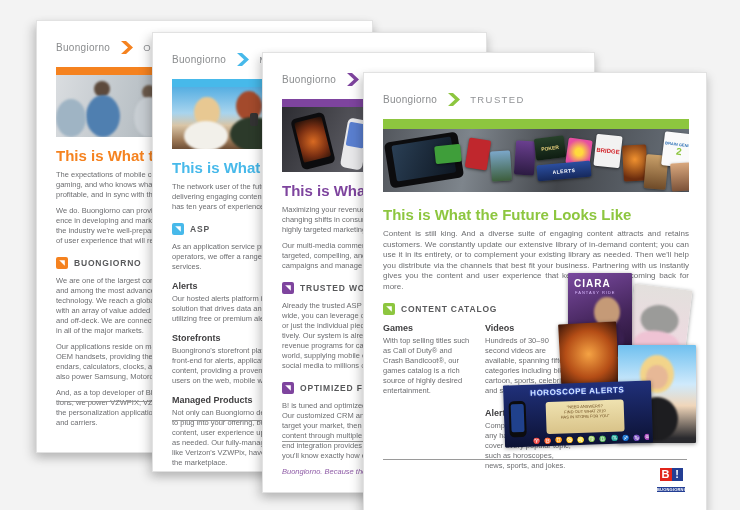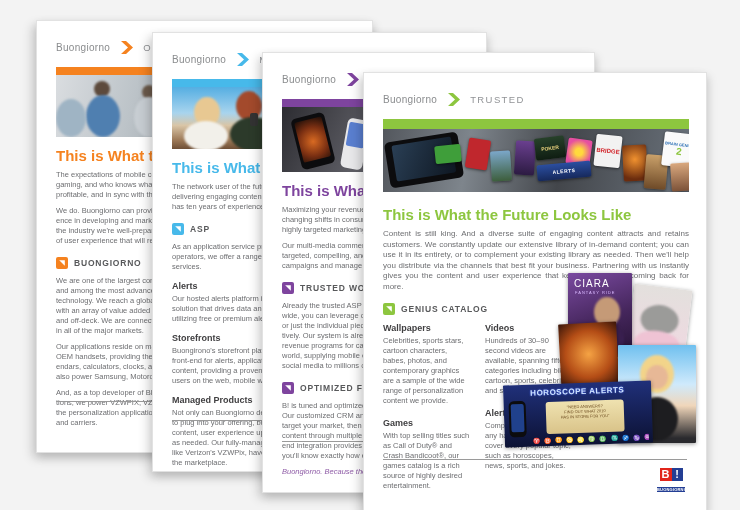--- a/index.html
+++ b/index.html
@@ -266,28 +266,24 @@
         <div class="tile" style="left:288px;top:34px;width:20px;height:28px;background:linear-gradient(#d9a87e,#7c5238);transform:rotate(-4deg)"></div>
       </div>
       <h1 class="headline" style="color:#8DC63F;margin-top:14px">This is What the Future Looks Like</h1>
       <p class="para" style="white-space:normal;width:306px;text-align:justify;font-size:8px;line-height:10.5px">Content is still king. And a diverse suite of engaging content attracts and retains customers. We constantly update our extensive library of in-demand content; you can use it in its entirety, or to complement your existing library as needed. Then we'll help you distribute via the channels that best fit your business. Partnering with us instantly gives you the content and user experience that keeps consumers coming back for more.</p>
       <div class="secrow">
         <span class="icon-sq" style="background:#8DC63F">
           <svg width="8" height="8" viewBox="0 0 10 10">
               <path d="M1.5 1.5 L8.5 1.5 L8.5 8.5 Z" fill="#fff"></path>
             </svg>
         </span>
-        <span class="seclbl">GENIUS CATALOG</span>
+        <span class="seclbl">CONTENT CATALOG</span>
       </div>
       <div class="cols">
         <div class="col">
-          <div class="colitem">
-            <h3 class="subhead">Wallpapers</h3>
-            <p class="colbody">Celebrities, sports stars, cartoon characters, babes, photos, and contemporary graphics are a sample of the wide range of personalization content we provide.</p>
-          </div>
           <div class="colitem">
             <h3 class="subhead">Games</h3>
             <p class="colbody">With top selling titles such as Call of Duty® and Crash Bandicoot®, our games catalog is a rich source of highly desired entertainment.</p>
           </div>
         </div>
         <div class="col">
           <div class="colitem">
             <h3 class="subhead">Videos</h3>
             <p class="colbody">Hundreds of 30–90 second videos are available, spanning fifteen categories including bikini, cartoon, sports, celebrity, and seasonal.</p>
           </div>
@@ -298,21 +294,21 @@
         </div>
       </div>
     </div>
 
     <div class="collage">
       <div class="cg" style="left:71px;top:19px;width:58px;height:76px;background:linear-gradient(#e3e0dd,#f2d7e2);transform:rotate(7deg);z-index:1">
         <div class="blob" style="left:10px;top:18px;width:38px;height:30px;background:#9b9b99"></div>
         <div class="blob" style="left:6px;top:44px;width:46px;height:26px;background:#efc3d4"></div>
       </div>
       <div class="cg" style="left:9px;top:5px;width:64px;height:84px;background:linear-gradient(160deg,#7a4aa0 0%,#45265c 55%,#241233 100%);z-index:2">
-        <div style="color:#fff;font-weight:normal;font-size:10px;letter-spacing:1px;margin:5px 0 0 6px">CIARA</div>
+        <div style="color:#fff;font-weight:bold;font-size:10px;letter-spacing:1px;margin:5px 0 0 6px">CIARA</div>
         <div style="color:#d9b8ff;font-size:4px;letter-spacing:1px;margin:1px 0 0 7px">FANTASY RIDE</div>
         <div class="blob" style="left:26px;top:24px;width:26px;height:30px;background:#c59a77"></div>
         <div class="blob" style="left:20px;top:50px;width:36px;height:32px;background:#3a2050"></div>
       </div>
       <div class="cg" style="left:1px;top:55px;width:58px;height:74px;background:radial-gradient(circle at 50% 42%,#f5a344 0%,#b44d16 45%,#2e1008 85%);transform:rotate(-3deg);z-index:3"></div>
       <div class="cg" style="left:59px;top:77px;width:78px;height:98px;background:linear-gradient(#6fc0ef 0%,#cfeafc 40%,#f0d6ba 62%,#2a2a2e 95%);z-index:4">
         <div class="blob" style="left:22px;top:10px;width:34px;height:38px;background:#f2d48a"></div>
         <div class="blob" style="left:28px;top:20px;width:22px;height:24px;background:#e7b896"></div>
         <div class="blob" style="left:18px;top:52px;width:42px;height:44px;background:#1d1d20"></div>
       </div>

